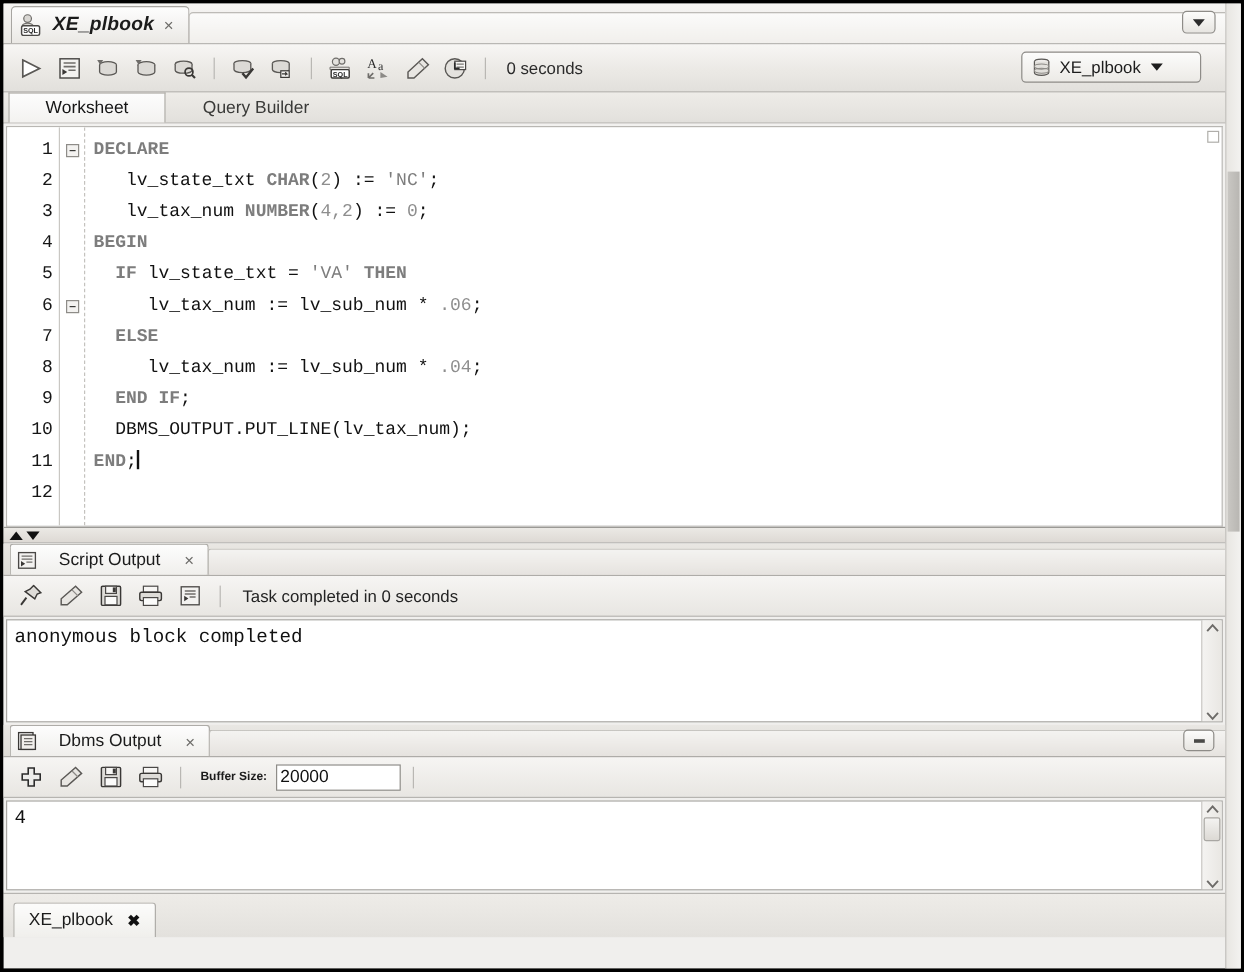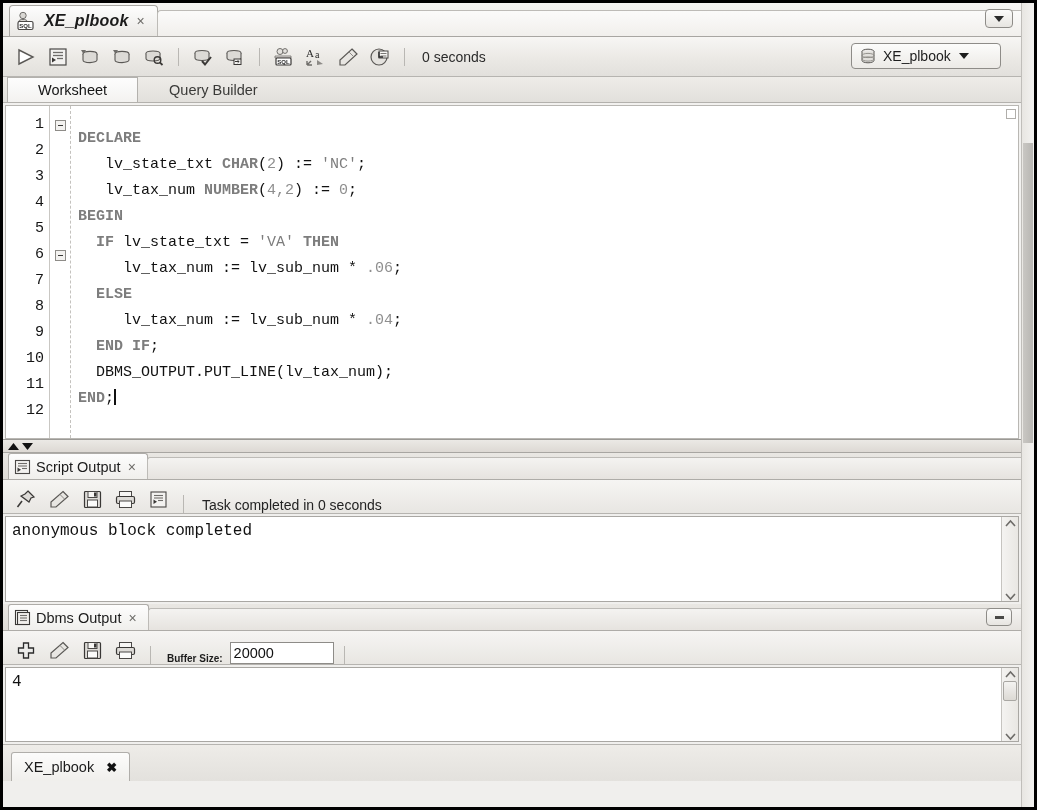--- a/index.html
+++ b/index.html
@@ -150,21 +150,21 @@
     width: 11px; height: 11px;
     border: 1px solid #8e8c88;
     background: #f3f2f0;
     position: relative;
   }
   .foldBox::before {
     content: ""; position: absolute;
     left: 2px; right: 2px; top: 4px; height: 1px; background: #3a3a38;
   }
   .codeCol {
-    flex: 1; padding-top: 20px; position: relative;
+    flex: 1; padding-top: 6px; position: relative;
     font-family: "Liberation Mono", monospace;
     font-size: 15px;
     overflow: hidden;
   }
   .codeCol::before {
     content: ""; position: absolute;
     left: 0; top: 0; bottom: 0; width: 1px;
     border-left: 1px dashed #c4c2be;
   }
   .cline { height: 26px; line-height: 26px; white-space: pre; padding-left: 8px; color: #111; }
@@ -202,41 +202,41 @@
     height: 27px; flex: none;
     background: linear-gradient(to bottom,#e9e7e3,#dedbd6);
     display: flex; align-items: flex-end; position: relative;
     border-bottom: 1px solid #aeaca8;
   }
   .panelTab {
     height: 26px; margin-left: 5px; padding: 0 9px 0 5px;
     background: linear-gradient(to bottom,#fdfdfd,#f0efec);
     border: 1px solid #aeaca8; border-bottom: none;
     border-radius: 3px 3px 0 0;
-    display: flex; align-items: center; gap: 5px;
+    display: flex; align-items: center; gap: 18px;
     font-size: 14.5px; color: #1b1b1b;
   }
   .panelTabsFill {
     flex: 1; height: 22px; margin-left: -1px;
     background: linear-gradient(to bottom,#f4f3f1,#e6e3df);
     border: 1px solid #bdbbb7; border-bottom: none; border-right: none;
     border-radius: 3px 0 0 0;
   }
   .minBtn {
     position: absolute; right: 9px; top: 4px;
     width: 26px; height: 18px;
     background: linear-gradient(to bottom,#fcfcfb,#e7e5e1);
     border: 1px solid #8e8c88; border-radius: 4px;
     display: flex; align-items: center; justify-content: center;
   }
   .minBtn i { display: block; width: 9px; height: 3px; background: #4a4a48; }
   .panelTools {
     height: 34px; flex: none;
     background: linear-gradient(to bottom,#f6f5f3,#e8e6e2);
-    display: flex; align-items: flex-end; padding: 0 8px; gap: 3px;
+    display: flex; align-items: center; padding: 0 8px; gap: 3px;
     border-bottom: 1px solid #b6b4b0;
   }
   .panelToolsText { font-size: 14px; color: #232323; margin-left: 8px; }
   .bufLabel { font-size: 10px; color: #1c1c1c; margin-left: 6px; font-weight: bold; }
   .bufInput {
     width: 104px; height: 22px; margin-left: 4px;
     border: 1px solid #8e8c88; background: #fff;
     font-family: "Liberation Sans", sans-serif;
     font-size: 14.5px; color: #111; padding: 0 3px;
   }

